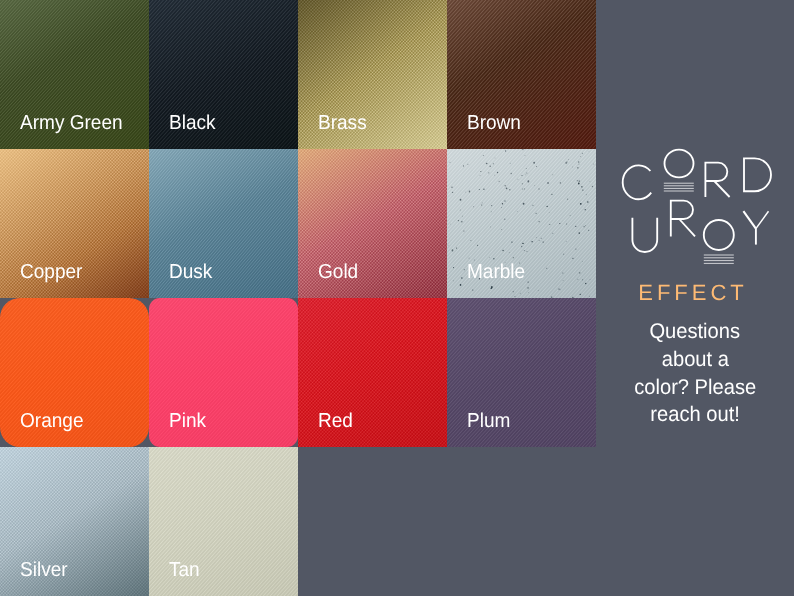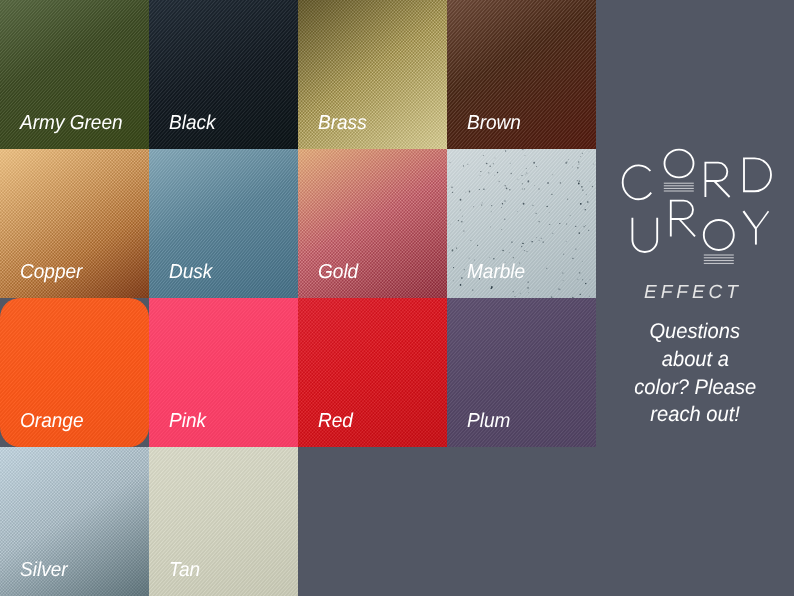--- a/index.html
+++ b/index.html
@@ -1,39 +1,39 @@
 <!DOCTYPE html>
 <html><head>
 <meta charset="utf-8">
 <title>Corduroy Effect Color Chart</title>
 <style>
   html,body{margin:0;padding:0;}
   body{width:794px;height:596px;overflow:hidden;background:#525764;
        font-family:"Liberation Sans",sans-serif;-webkit-font-smoothing:antialiased;text-rendering:geometricPrecision;}
-  .page{position:relative;width:794px;height:596px;overflow:hidden;will-change:transform;font-style:italic;}
+  .page{position:relative;width:794px;height:596px;overflow:hidden;will-change:transform;}
 
   
   .grid{position:absolute;left:0;top:0;width:596px;height:596px;
         display:grid;grid-template-columns:148.7px 149.1px 149px 149.2px;
         grid-template-rows:148.7px 149px 149.3px 149px;}
   .swatch{position:relative;overflow:hidden;}
   .swatch .tex{position:absolute;left:0;top:0;width:100%;height:100%;}
   .swatch .tex svg{display:block;width:100%;height:100%;}
   .swatch .shade{position:absolute;left:0;top:0;right:0;bottom:0;}
   .swatch .label{position:absolute;left:20px;bottom:15.5px;font-size:20.2px;
                  line-height:20px;color:#fff;white-space:nowrap;
                  transform:scaleX(0.943);transform-origin:left bottom;}
 
   
   .sidebar{position:absolute;left:596px;top:0;width:198px;height:596px;
            background:#525764;}
   .logo{position:absolute;left:0;top:0;width:198px;height:596px;}
   .logo svg{display:block;position:absolute;left:0;top:0;}
   .tagline{position:absolute;left:0;top:285px;width:190px;text-align:center;
-           color:#e5e5e5;font-size:19px;letter-spacing:4.0px;text-indent:4.0px;
+           color:#fdba74;font-size:22px;letter-spacing:4.0px;text-indent:4.0px;
            line-height:16px;}
   .note{position:absolute;left:0;top:318px;width:198px;text-align:center;
         color:#fff;font-size:21.2px;line-height:27.8px;}
   .note div{white-space:nowrap;display:block;}
   .note div span{display:inline-block;transform:scaleX(0.95);}
 </style>
 </head>
 <body>
 
 <div class="page">
@@ -353,21 +353,21 @@
                 <rect x="-0.2" y="0" width="3" height="0.8840000000000001" fill="#ffffff" opacity="0.06"></rect>
                 <rect x="-0.2" y="1.3" width="3" height="0.8840000000000001" fill="#000000" opacity="0.09"></rect>
               </pattern>
             </defs>
             <rect width="149" height="150" fill="url(#tx_orange)"></rect>
           </svg>
         </div>
         <div class="shade" style="background: linear-gradient(160deg, rgba(255, 200, 160, 0.06) 0%, rgba(0, 0, 0, 0) 50%, rgba(130, 25, 0, 0.06) 100%);"></div>
         <div class="label" style="color: rgb(255, 255, 255);">Orange</div>
       </div>
-      <div class="swatch" style="background: rgb(255, 64, 105);">
+      <div class="swatch" style="background: rgb(255, 64, 105); border-radius: 11px;">
         <div class="tex">
           <svg width="150" height="150" viewBox="0 0 150 150" preserveAspectRatio="none">
             <defs>
               <pattern id="tx_pink" width="2.5" height="2.5" patternUnits="userSpaceOnUse" patternTransform="rotate(-48)">
                 <rect x="-0.2" y="0" width="2.9" height="0.75" fill="#ffffff" opacity="0.05"></rect>
                 <rect x="-0.2" y="1.25" width="2.9" height="0.8500000000000001" fill="#000000" opacity="0.07"></rect>
               </pattern>
             </defs>
             <rect width="150" height="150" fill="url(#tx_pink)"></rect>
           </svg>

